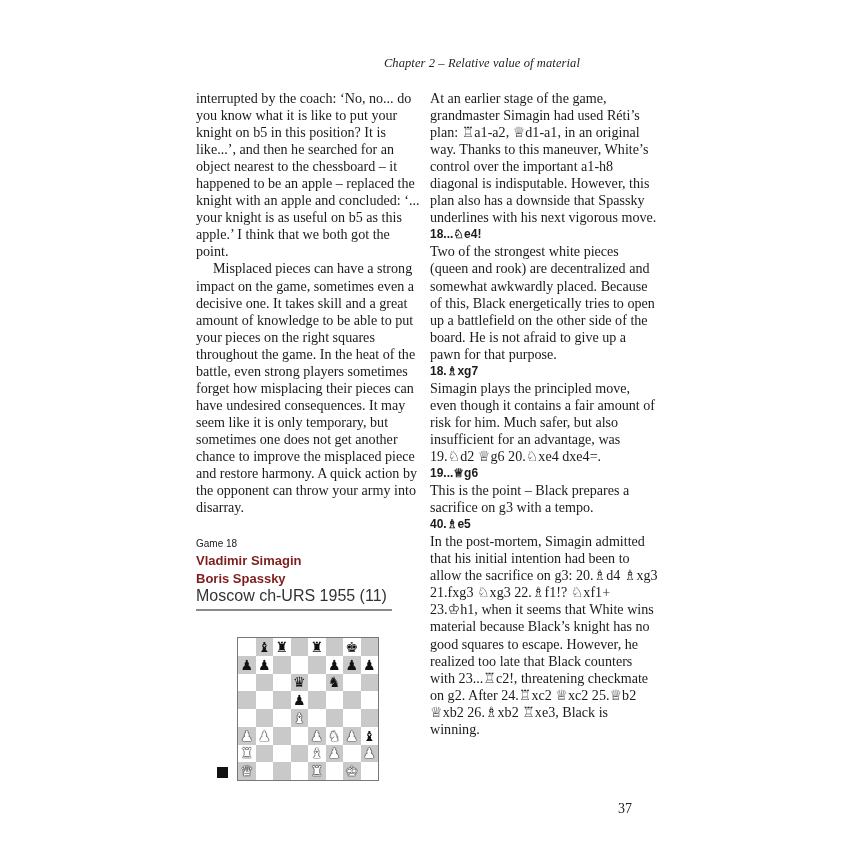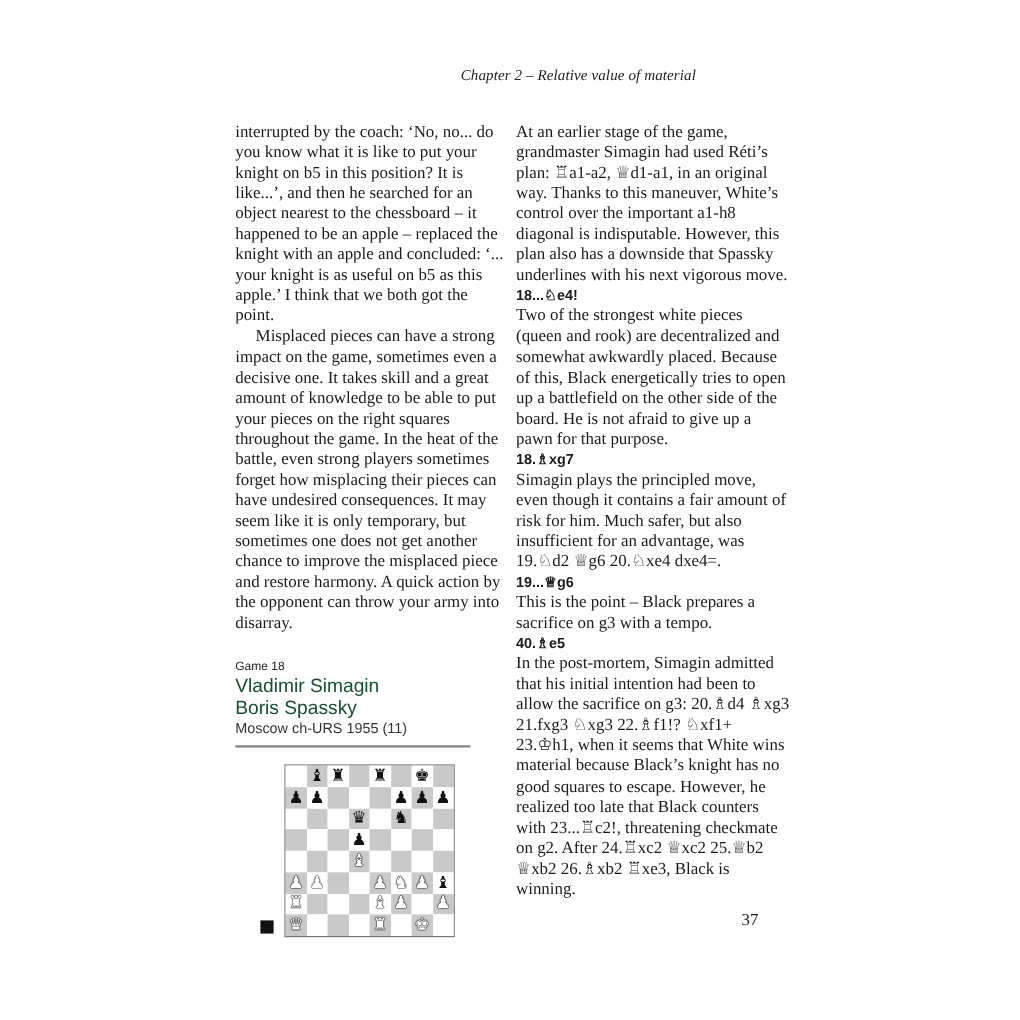--- a/index.html
+++ b/index.html
@@ -1,38 +1,38 @@
 <!DOCTYPE html>
 <html><head>
 <meta charset="utf-8">
 <style>
   html, body { margin:0; padding:0; background:#ffffff; }
   body { width:850px; height:850px; position:relative; overflow:hidden; font-family:"DejaVu Serif", serif; color:#1c1c1c; }
   .page { position:absolute; left:0; top:0; width:784px; height:850px; background:#fff;margin-top:28px; }
   .running-head { position:absolute; top:28px; right:204px; font-family:"Liberation Serif", serif; font-style:italic; font-size:12.5px; color:#222; letter-spacing:0.1px; }
-  .col { position:absolute; top:74px; font-family:"Liberation Serif", serif; font-size:14.1px; line-height:17.05px; color:#1b1b1b; }
+  .col { position:absolute; top:62px; font-family:"Liberation Serif", serif; font-size:14.1px; line-height:17.05px; color:#1b1b1b; }
   .col-left { left:196px; width:226px; }
   .col-right { left:430px; width:228px; }
   .col p { margin:0; }
   .indent { text-indent:17px; }
   .move { font-family:"Liberation Sans", sans-serif; font-weight:bold; font-size:12px; }
   .game-block { margin-top:19px; font-family:"Liberation Sans", sans-serif; }
   .game-no { font-size:10px; line-height:17px; color:#222; }
-  .player { font-size:16px; font-weight:normal; line-height:17.5px; color:#14532d; }
-  .event { font-size:12px; line-height:15px; color:#333; margin-top:1px; }
+  .player { font-size:13px; font-weight:bold; line-height:17.5px; color:#7f1d1d; }
+  .event { font-size:16px; line-height:15px; color:#333; margin-top:1px; }
   .rule { height:0; border-top:2px solid #8a8a8a; width:196px; margin-top:6px; }
   .board-wrap { position:absolute; left:237px; top:609px; }
   .board { width:140px; height:142px; border:1px solid #777; display:grid; grid-template-columns:repeat(8,17.5px); grid-template-rows:repeat(8,17.75px); }
   .sq { position:relative; display:flex; align-items:center; justify-content:center; font-family:"DejaVu Sans", sans-serif; font-size:14px; line-height:1; }
   .light { background:#ffffff; }
   .dark { background:#c9c9c9; }
   .pc-w { color:#fff; text-shadow: 0 0 1px #000, 0 0 1px #000, 0 0 1px #000; }
   .pc-b { color:#111; }
   .turn { position:absolute; left:217px; top:739px; width:11px; height:11px; background:#111; }
-  .folio { position:absolute; top:732px; left:618px; font-family:"Liberation Serif", serif; font-size:14px; color:#222; }
+  .folio { position:absolute; top:773px; left:618px; font-family:"Liberation Serif", serif; font-size:14px; color:#222; }
 </style>
 </head>
 <body>
 
 <div class="page">
 
   <div class="running-head">Chapter 2 – Relative value of material</div>
 
   <div class="col col-left">
     <p>interrupted by the coach: ‘No, no... do you know what it is like to put your knight on b5 in this position? It is like...’, and then he searched for an object nearest to the chessboard – it happened to be an apple – replaced the knight with an apple and concluded: ‘... your knight is as useful on b5 as this apple.’ I think that we both got the point.</p>

